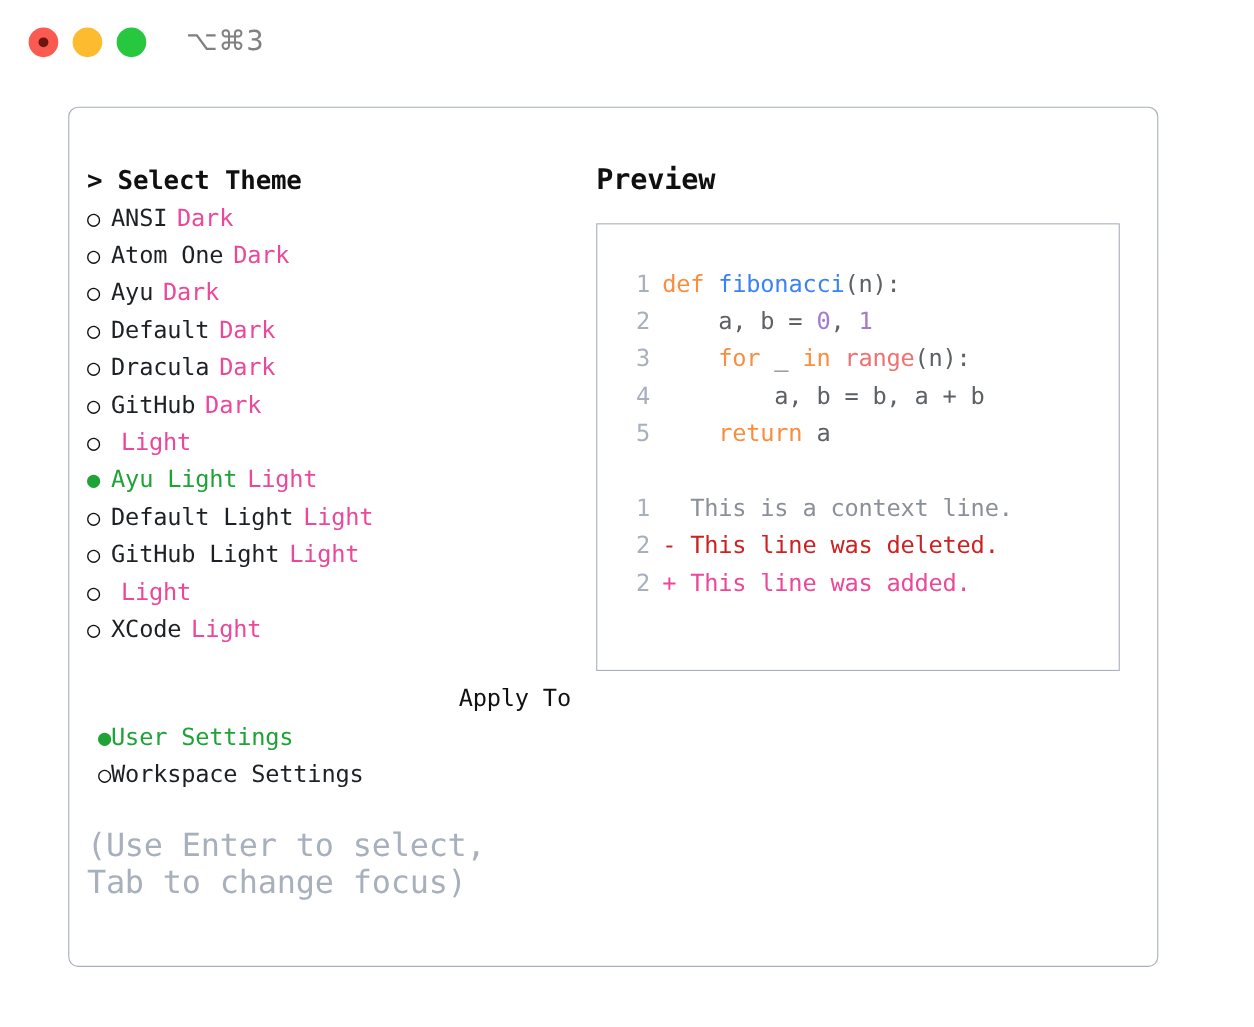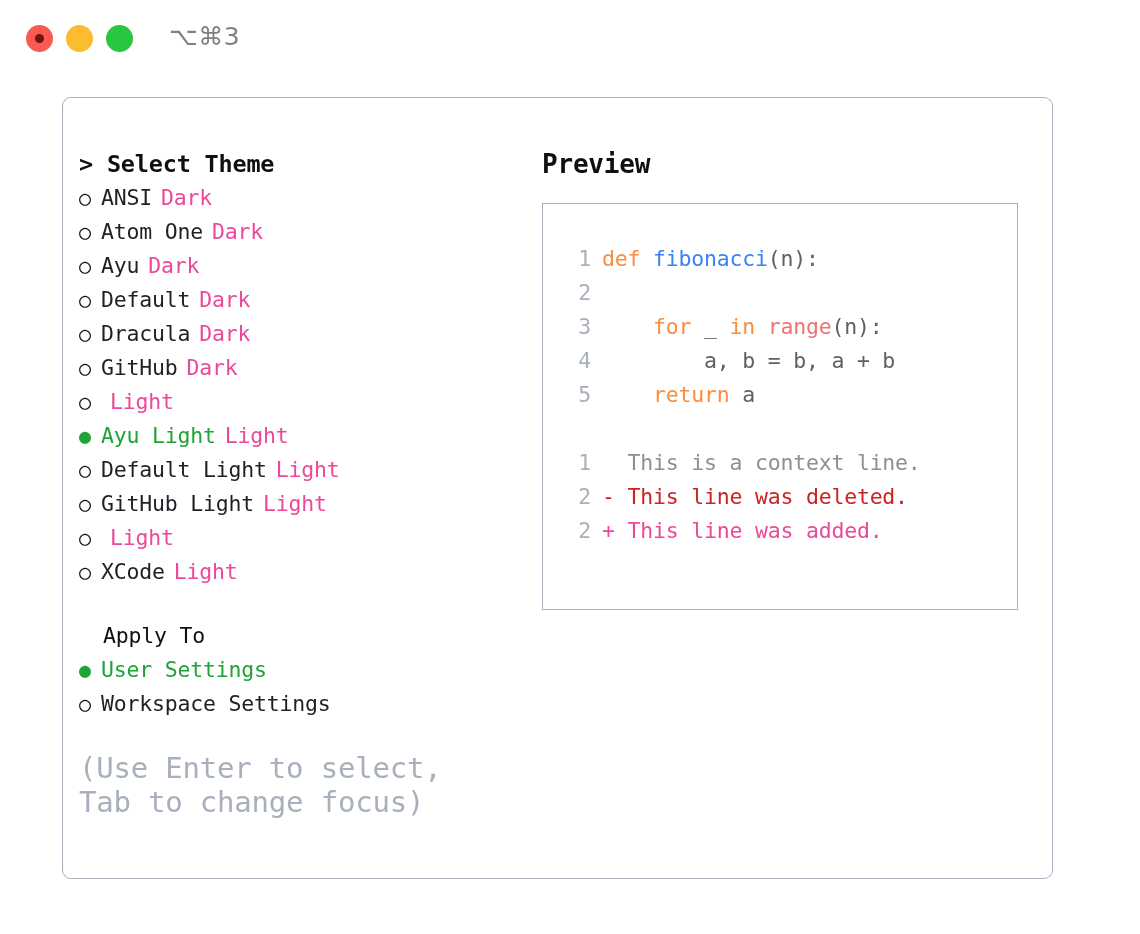--- a/index.html
+++ b/index.html
@@ -120,21 +120,21 @@
   }
   .bullet-empty { color: #101010; }
   .bullet-filled { color: #1FA337; }
   .row-label { color: #1d2125; }
   .row-label.selected { color: #1FA337; }
   .row-tag {
     color: #ec4899;
     margin-left: 9px;
   }
 
-  .apply-block { margin-top: 30px; }
+  .apply-block { margin-top: 30px; text-align: right; }
   .apply-head {
     font-size: 21.5px;
     color: #101010;
     line-height: 34px;
     padding-left: 24px;
     letter-spacing: -0.2px;
     white-space: pre;
   }
 
   .hint {
@@ -239,21 +239,21 @@
       </div>
 
       <div class="hint">(Use Enter to select, Tab to change focus)</div>
     </div>
 
     <div class="right-col">
       <div class="preview-title">Preview</div>
       <div class="preview-box">
         <div id="code-block">
             <div class="code-line"><span class="ln">1</span><span class="code-text"><span class="tok-kw">def </span><span class="tok-fn">fibonacci</span><span class="tok-plain">(n):</span></span></div>
-            <div class="code-line"><span class="ln">2</span></div>
+            <div class="code-line"><span class="ln">2</span><span class="code-text"><span class="tok-var">    a, b = </span><span class="tok-num">0</span><span class="tok-var">, </span><span class="tok-num">1</span></span></div>
             <div class="code-line"><span class="ln">3</span><span class="code-text"><span class="tok-kw">    for </span><span class="tok-var">_ </span><span class="tok-kw">in </span><span class="tok-call">range</span><span class="tok-plain">(n):</span></span></div>
             <div class="code-line"><span class="ln">4</span><span class="code-text"><span class="tok-var">        a, b = b, a + b</span></span></div>
             <div class="code-line"><span class="ln">5</span><span class="code-text"><span class="tok-kw">    return </span><span class="tok-var">a</span></span></div>
           </div>
         <div class="spacer-line"></div>
         <div id="diff-block">
             <div class="code-line"><span class="ln">1</span><span class="code-text diff-ctx">  This is a context line.</span></div>
             <div class="code-line"><span class="ln">2</span><span class="code-text diff-del">- This line was deleted.</span></div>
             <div class="code-line"><span class="ln">2</span><span class="code-text diff-add">+ This line was added.</span></div>
           </div>

